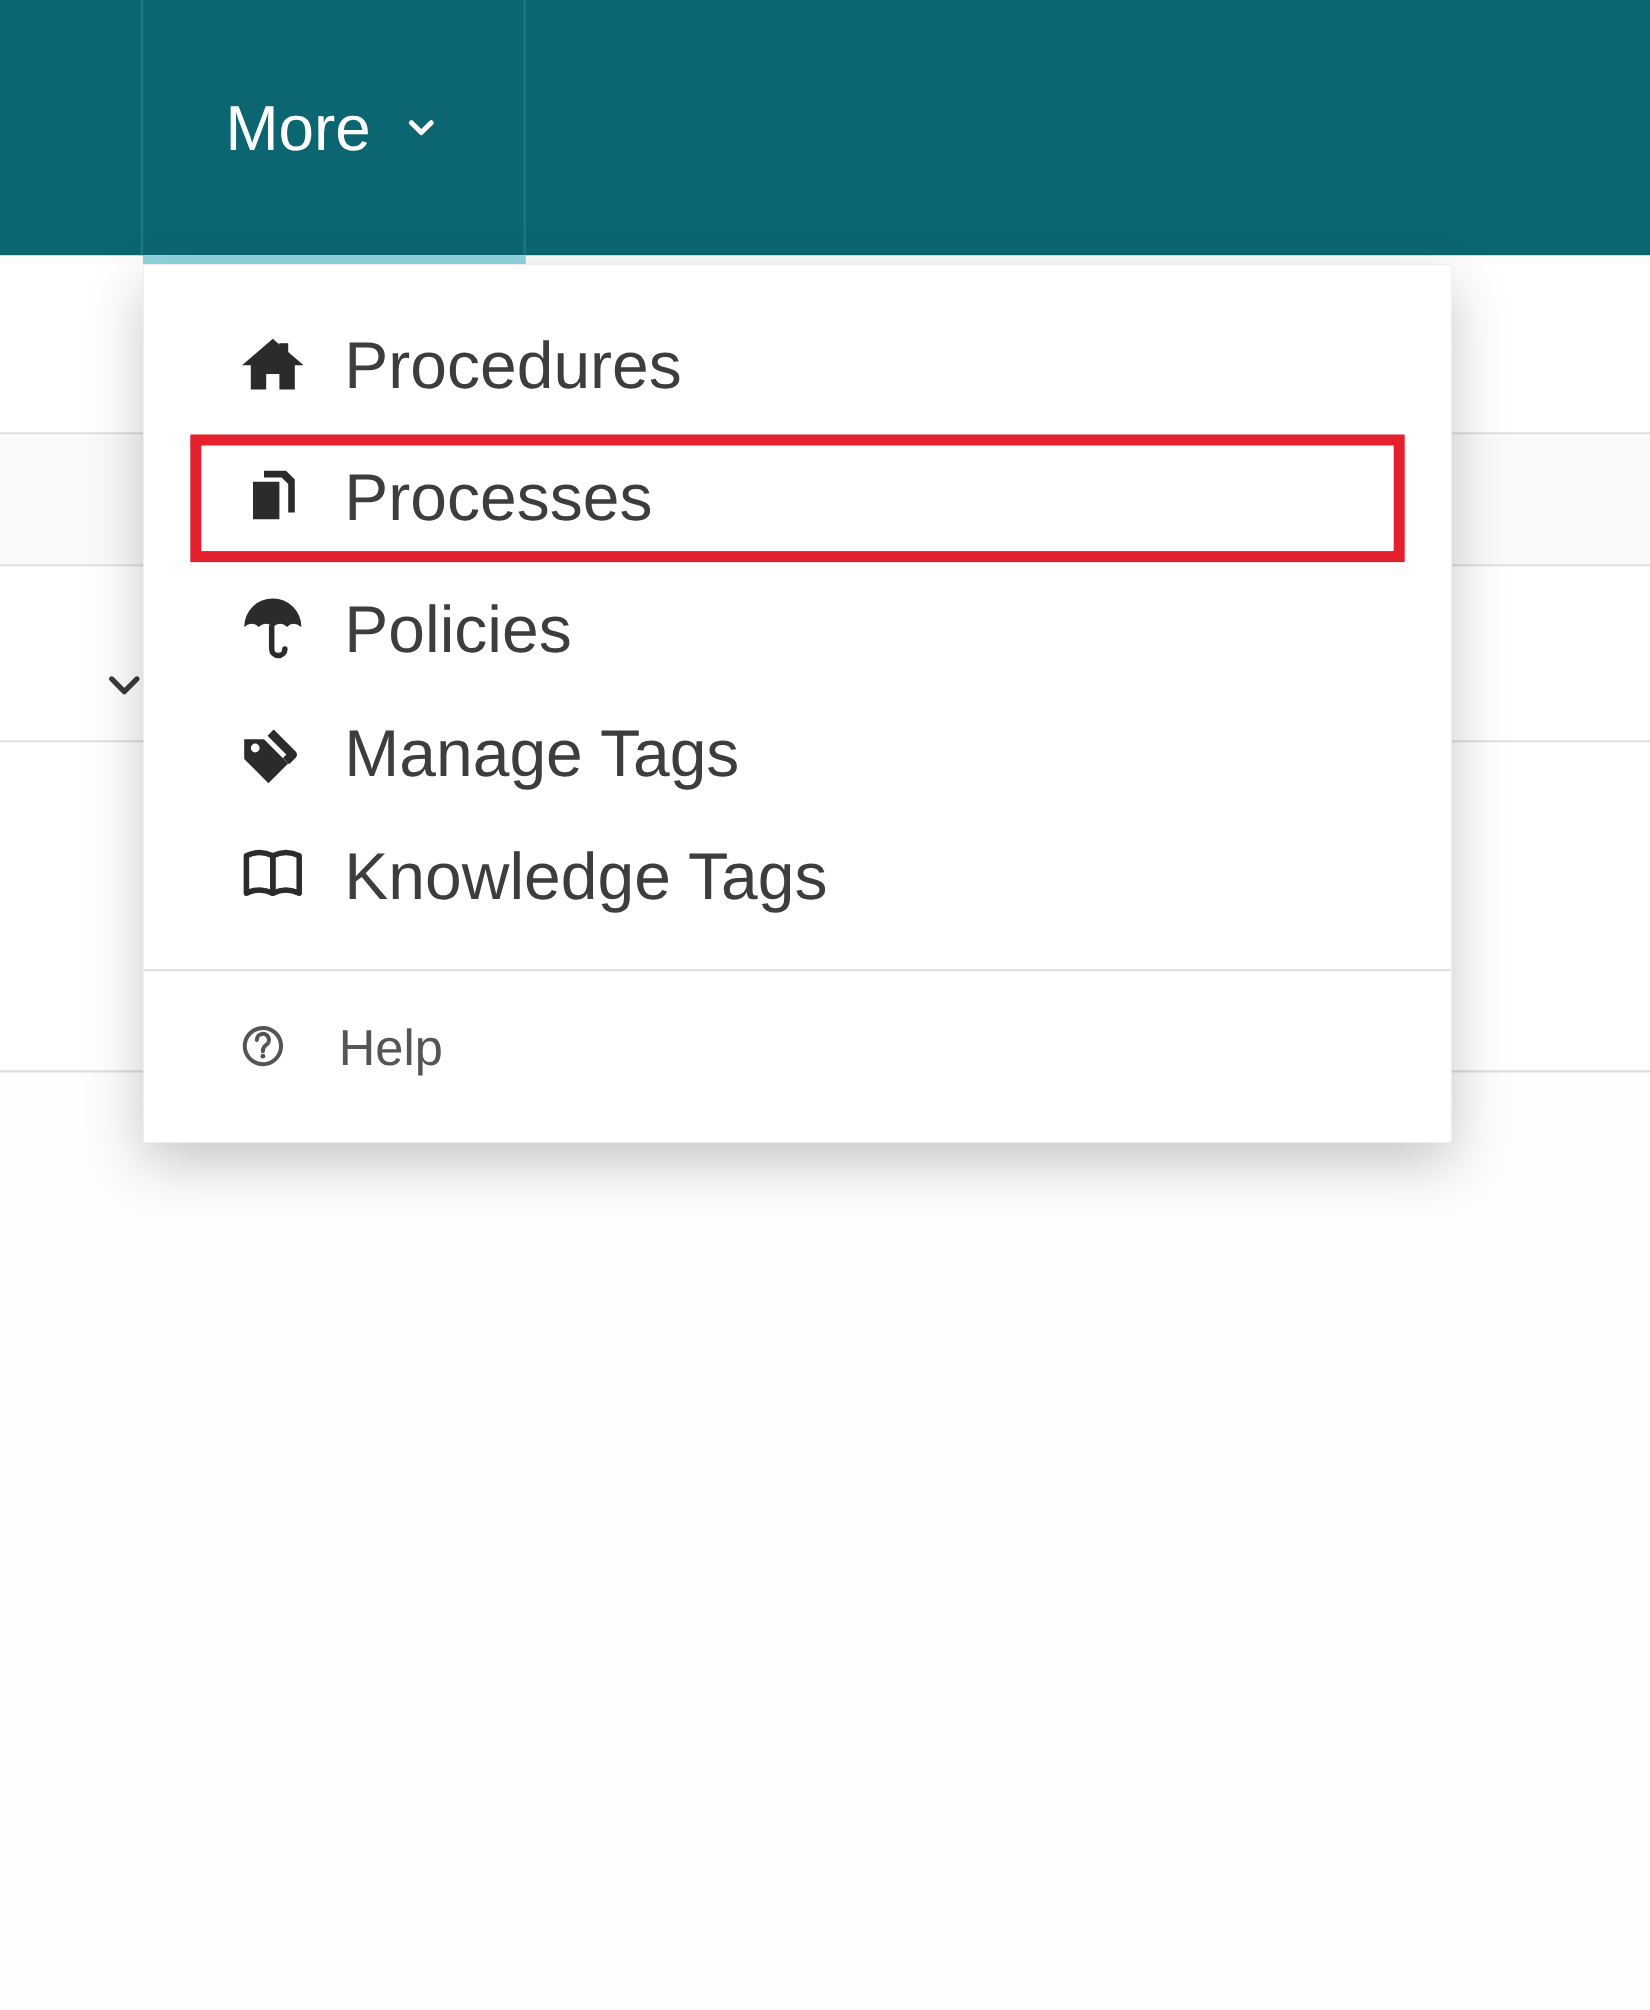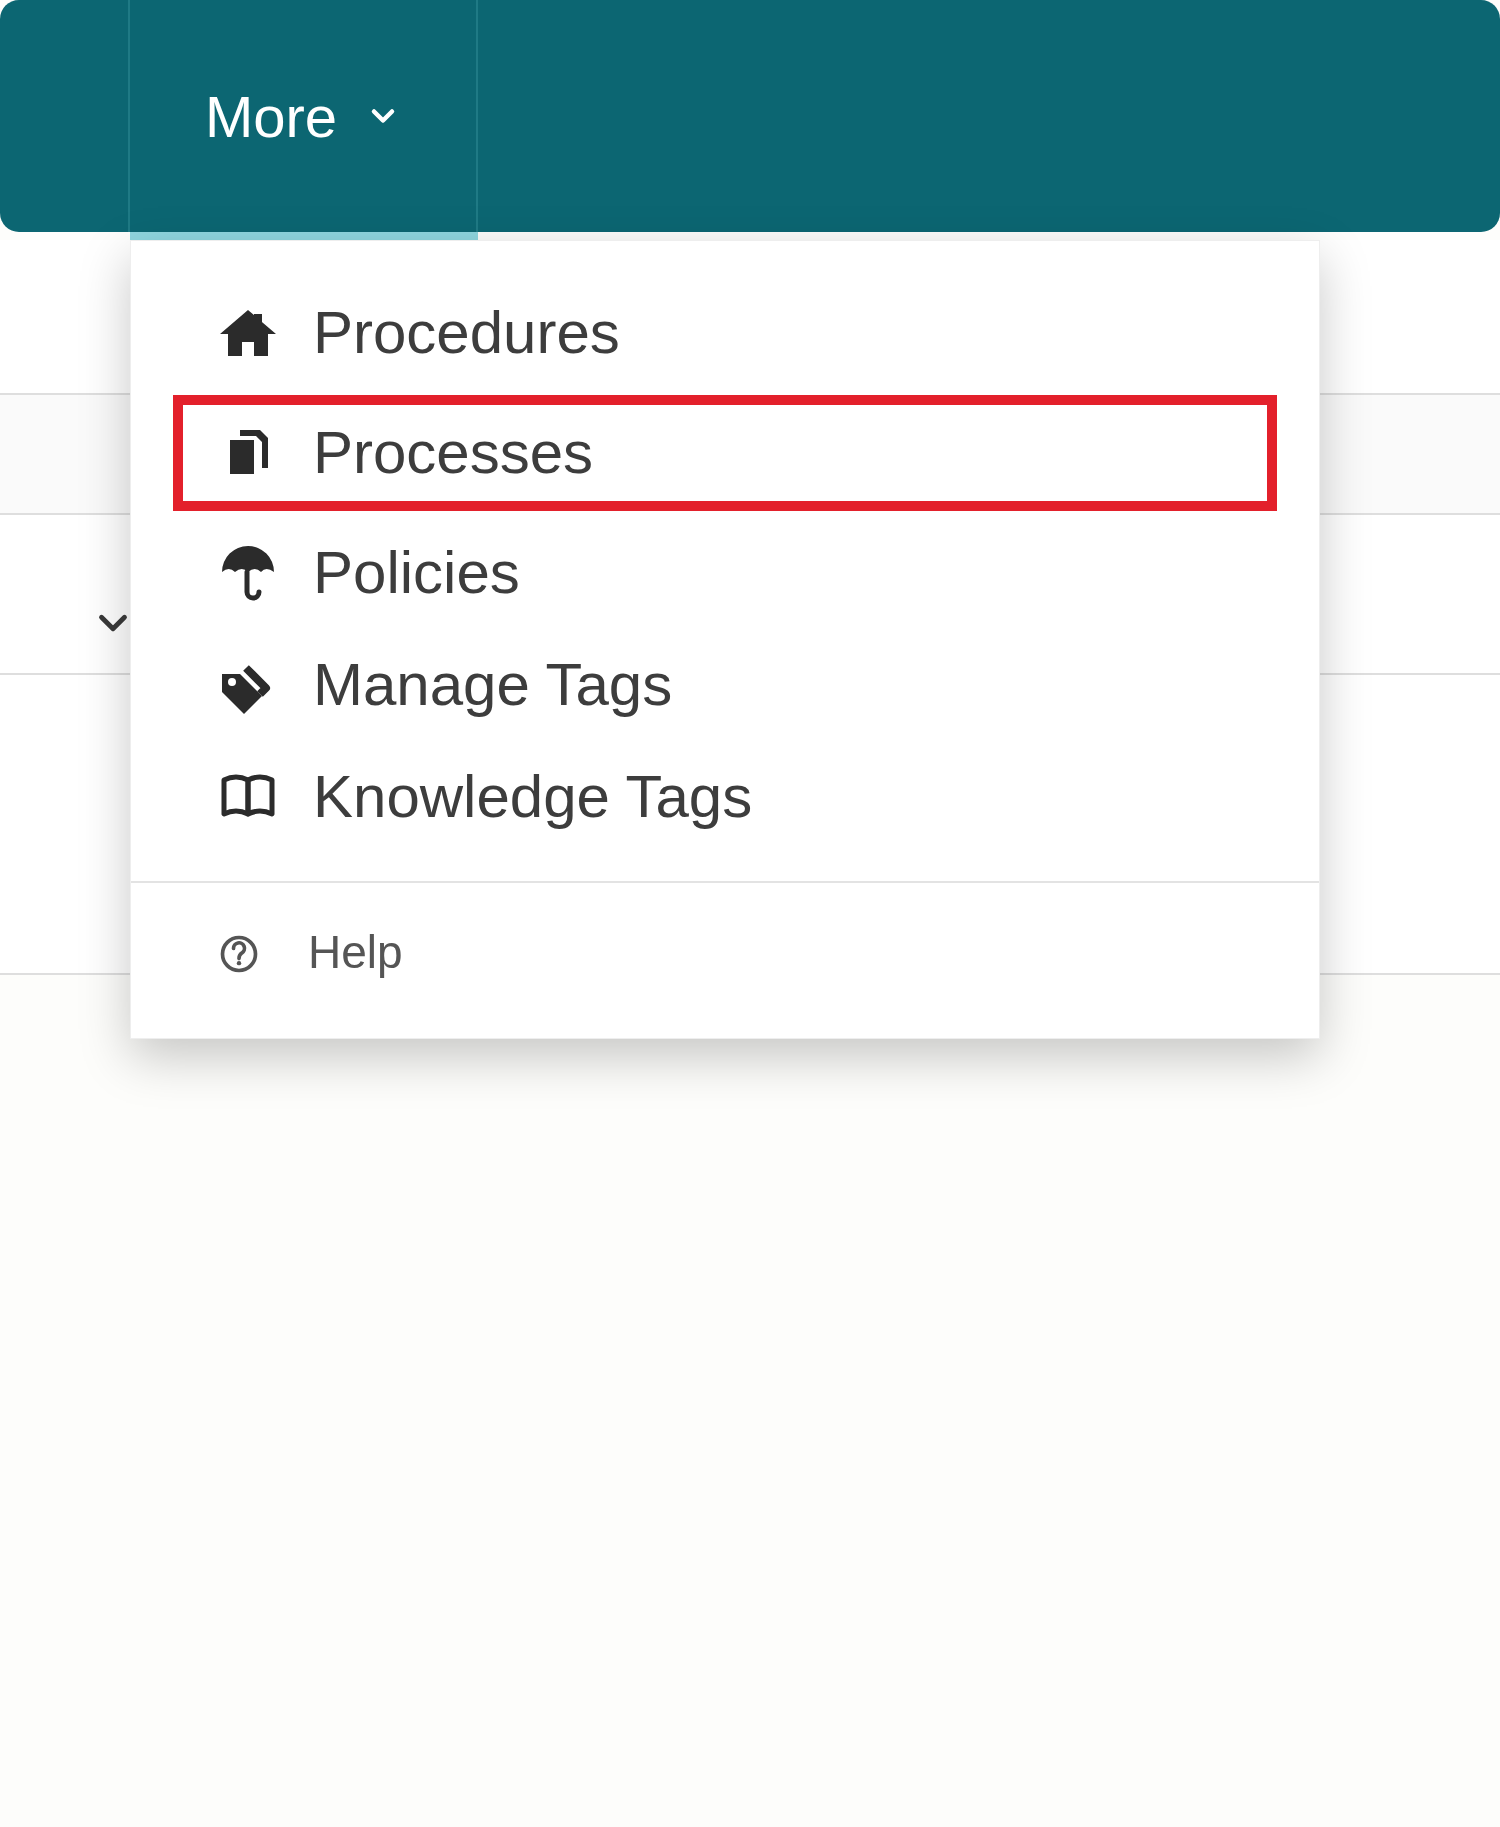--- a/index.html
+++ b/index.html
@@ -4,21 +4,20 @@
 <style>
   * { box-sizing: border-box; margin: 0; padding: 0; }
   html, body { width: 1500px; height: 1827px; font-family: "Segoe UI", Arial, sans-serif; background: #fdfdfb; }
   
   .topbar {
     width: 100%;
     height: 232px;
     background: #0c6672;
     display: flex;
     align-items: stretch;
-    border-radius: 19px;
   }
   .topbar-left-gap {
     width: 130px;
     border-right: 2px solid #1f7a85;
   }
   .more-tab {
     width: 348px;
     display: flex;
     align-items: center;
     justify-content: center;
@@ -84,21 +83,21 @@
     width: 1190px;
     background: #ffffff;
     box-shadow: 0 18px 48px rgba(0,0,0,0.22);
     border: 1px solid #eeeeee;
     padding-top: 36px;
     padding-bottom: 40px;
   }
   .menu-section { padding: 0 52px; }
   .menu-item {
     display: flex;
-    align-items: flex-end;
+    align-items: flex-start;
     gap: 30px;
     padding: 20px 30px;
     font-size: 60px;
     color: #3d3d3d;
     cursor: pointer;
     line-height: 1.2;
   }
   .menu-item .icon {
     width: 70px;
     height: 70px;

